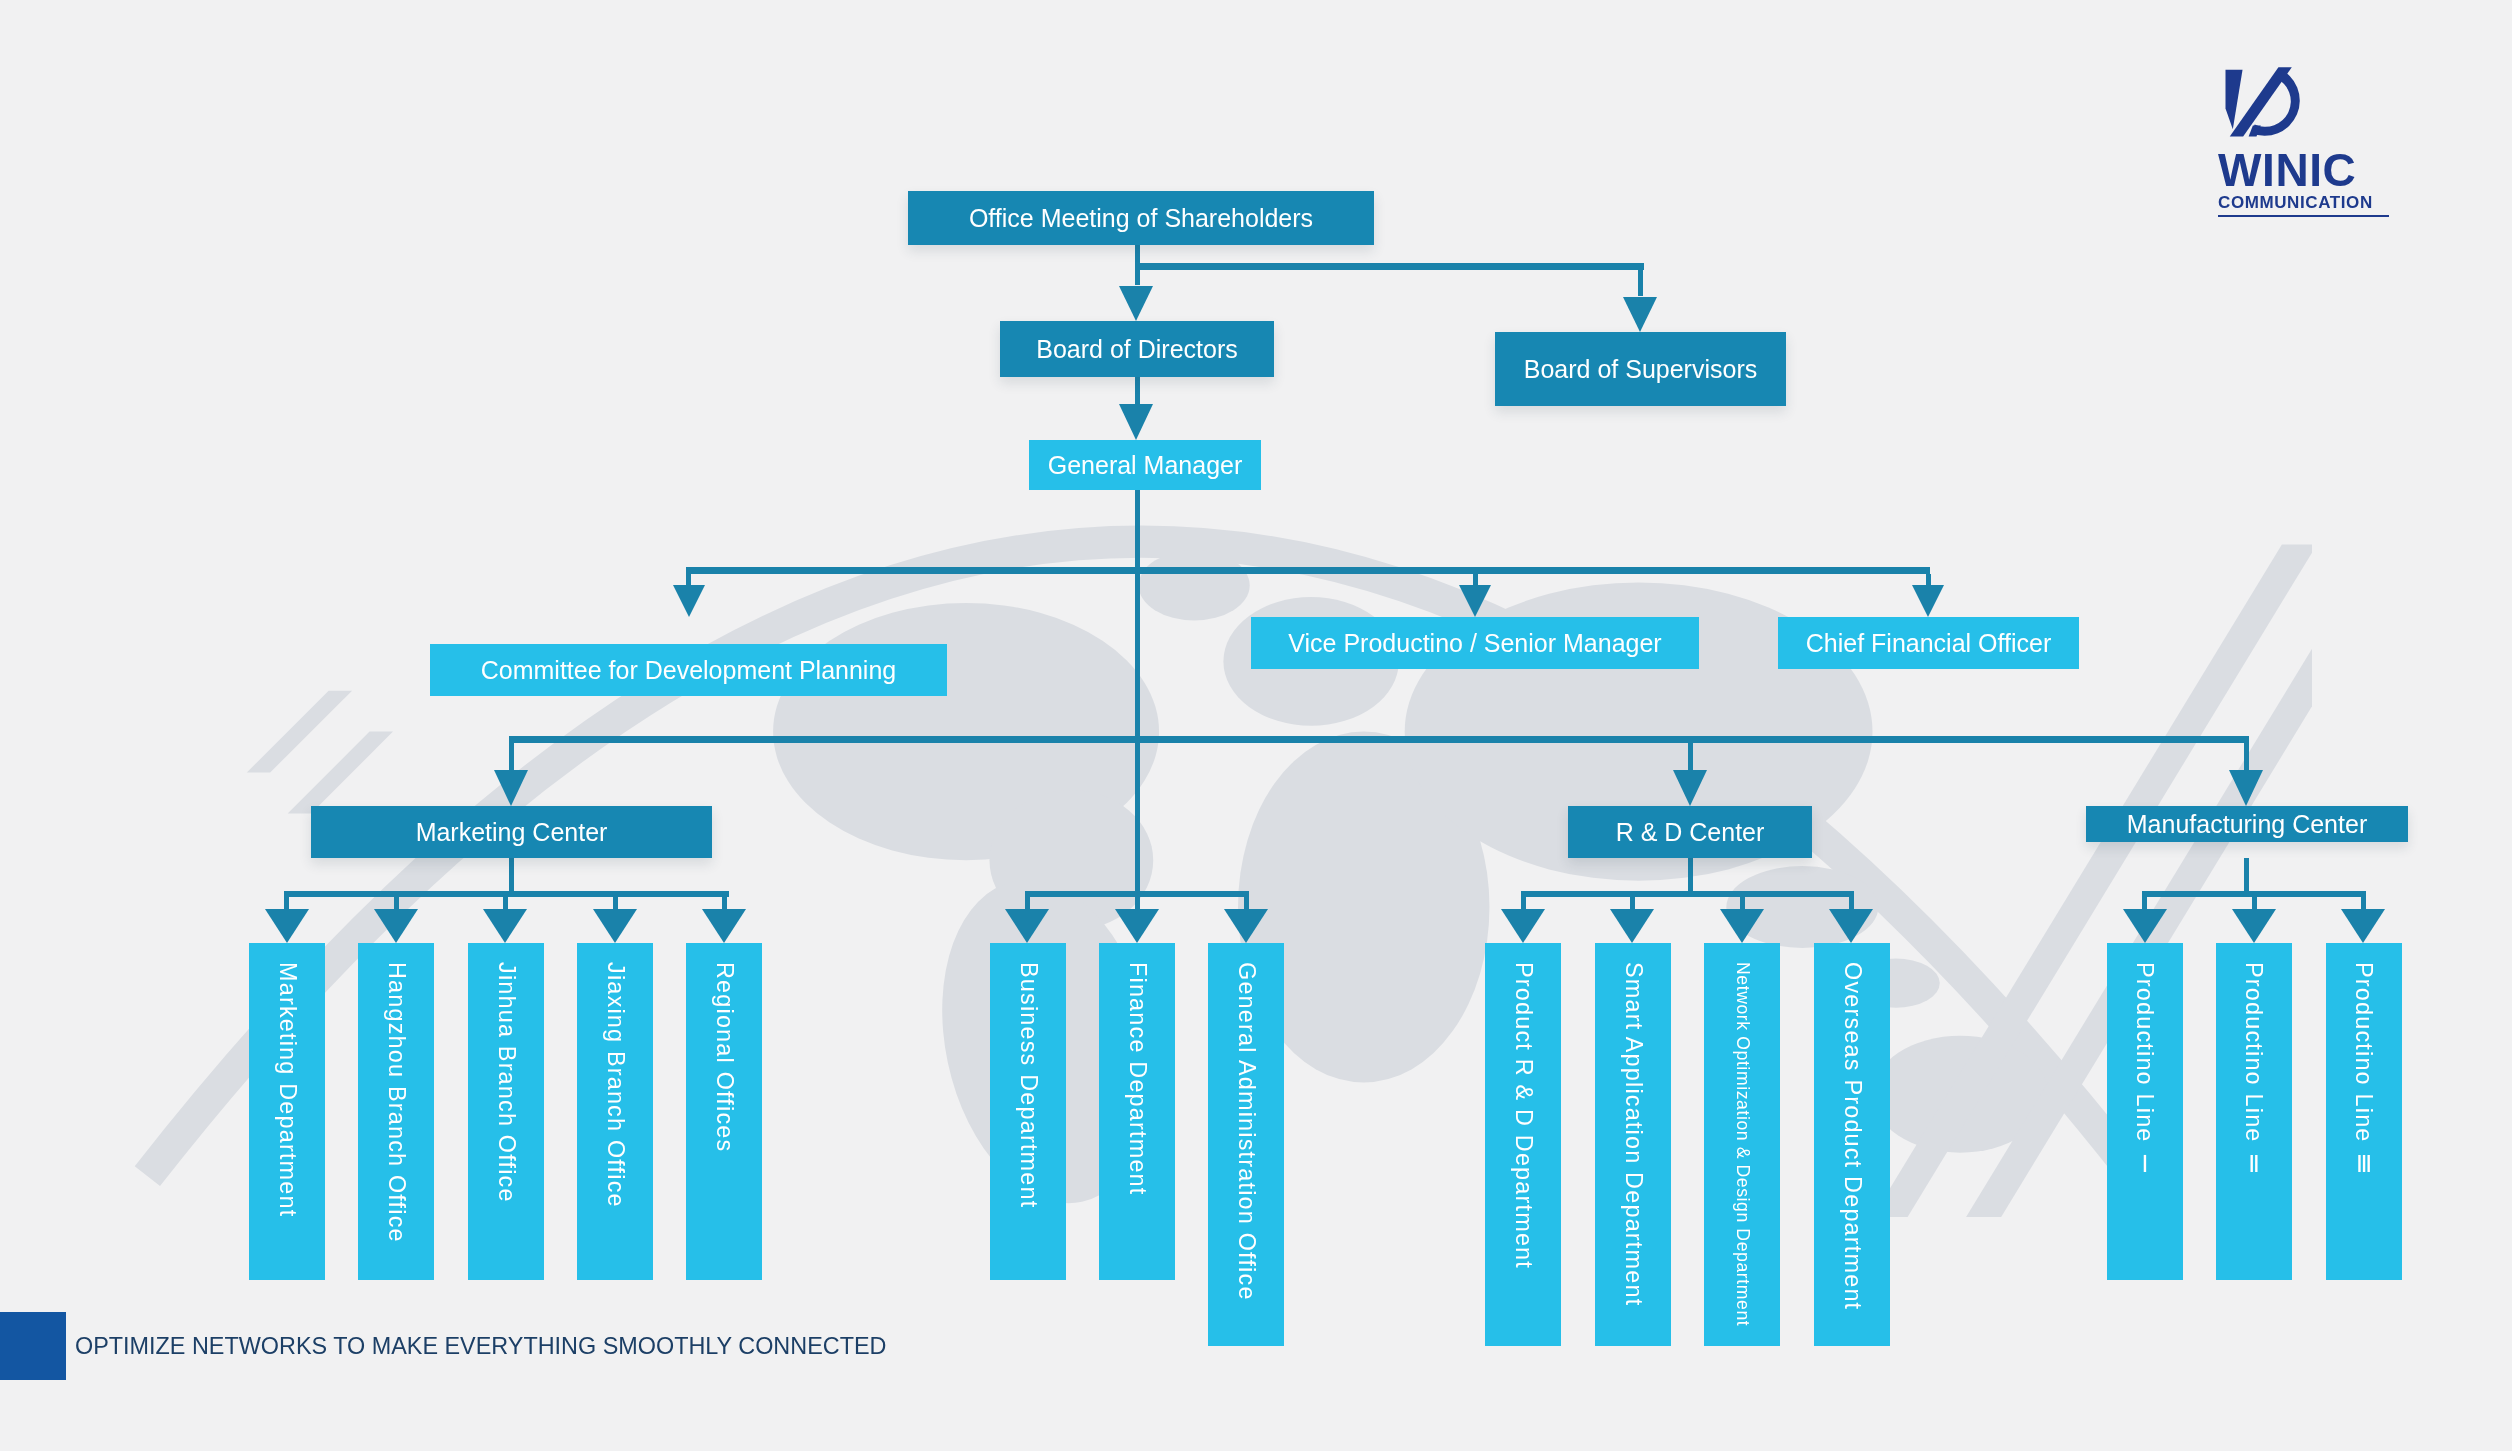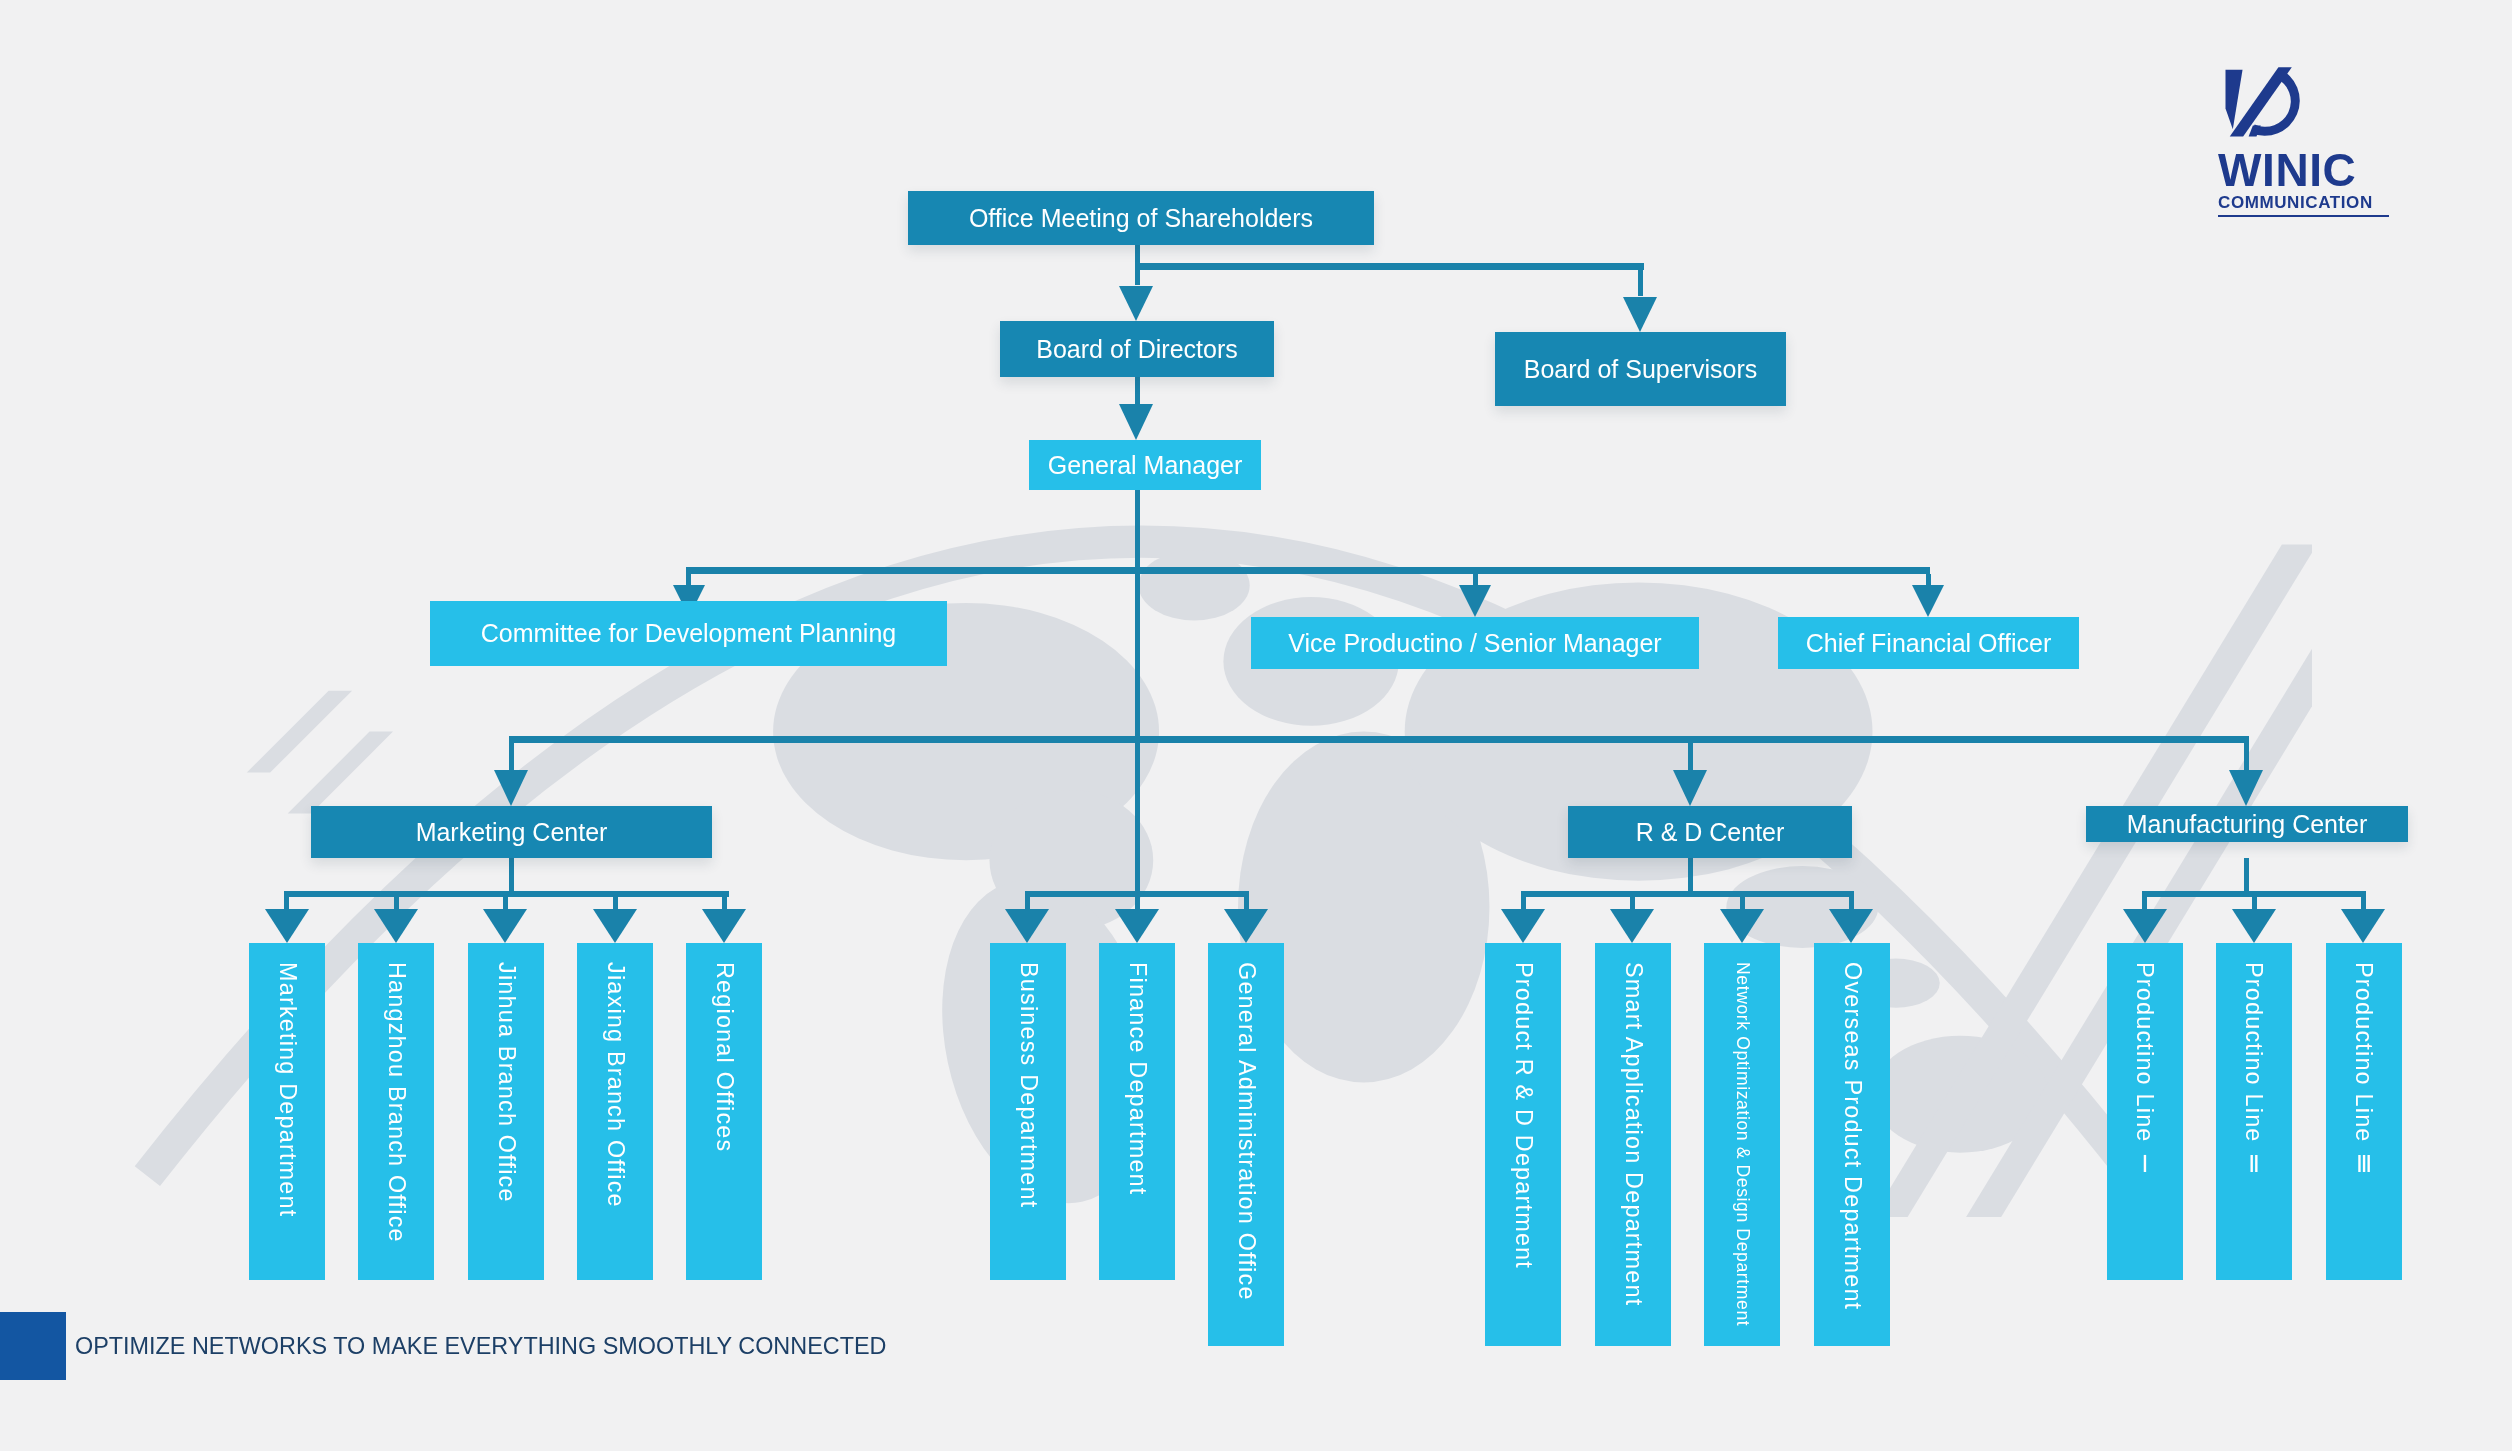--- a/index.html
+++ b/index.html
@@ -69,29 +69,29 @@
 </svg>
 
 <div class="node dark" style="left:908px;top:191px;width:466px;height:54px">Office Meeting of Shareholders</div>
 
 <div class="node dark" style="left:1000px;top:321px;width:274px;height:56px">Board of Directors</div>
 
 <div class="node dark" style="left:1495px;top:332px;width:291px;height:74px">Board of Supervisors</div>
 
 <div class="node light" style="left:1029px;top:440px;width:232px;height:50px">General Manager</div>
 
-<div class="node light" style="left:430px;top:601px;width:517px;height:65px">Committee for Development Planning</div>
+<div class="node light" style="left:430px;top:644px;width:517px;height:52px">Committee for Development Planning</div>
 
 <div class="node light" style="left:1251px;top:617px;width:448px;height:52px">Vice Productino / Senior Manager</div>
 
 <div class="node light" style="left:1778px;top:617px;width:301px;height:52px">Chief Financial Officer</div>
 
 <div class="node dark" style="left:311px;top:806px;width:401px;height:52px">Marketing Center</div>
 
-<div class="node dark" style="left:1568px;top:806px;width:284px;height:52px">R &amp; D Center</div>
+<div class="node dark" style="left:1568px;top:806px;width:244px;height:52px">R &amp; D Center</div>
 
 <div class="node dark" style="left:2086px;top:806px;width:322px;height:36px">Manufacturing Center</div>
 
 <div class="vnode h576" style="left:249px">
     <span>Marketing Department</span>
   </div>
 <div class="vnode h576" style="left:358px">
     <span>Hangzhou Branch Office</span>
   </div>
 <div class="vnode h576" style="left:468px">

